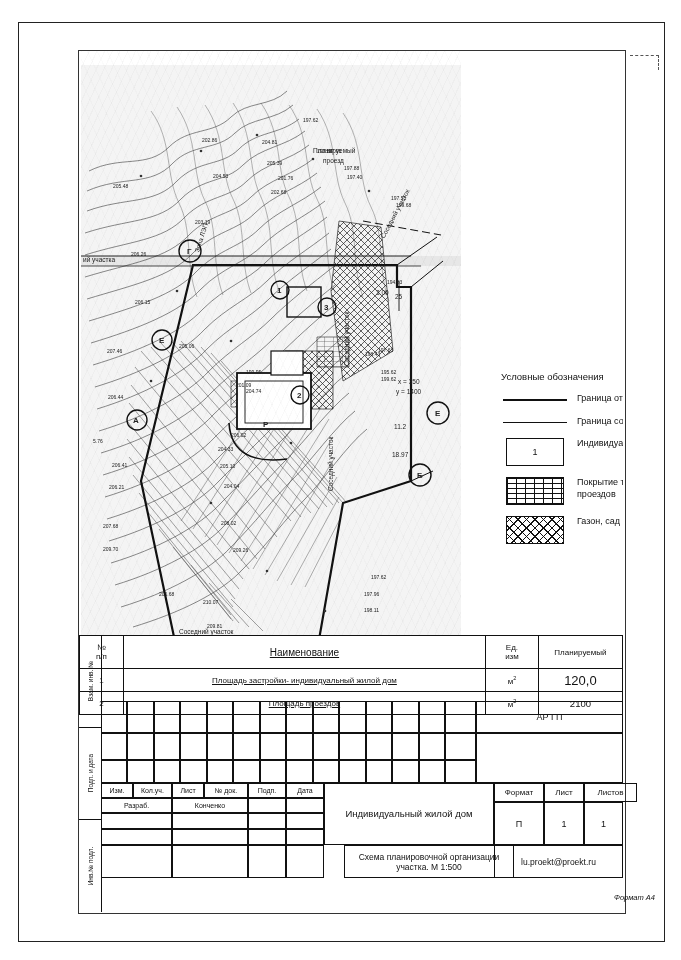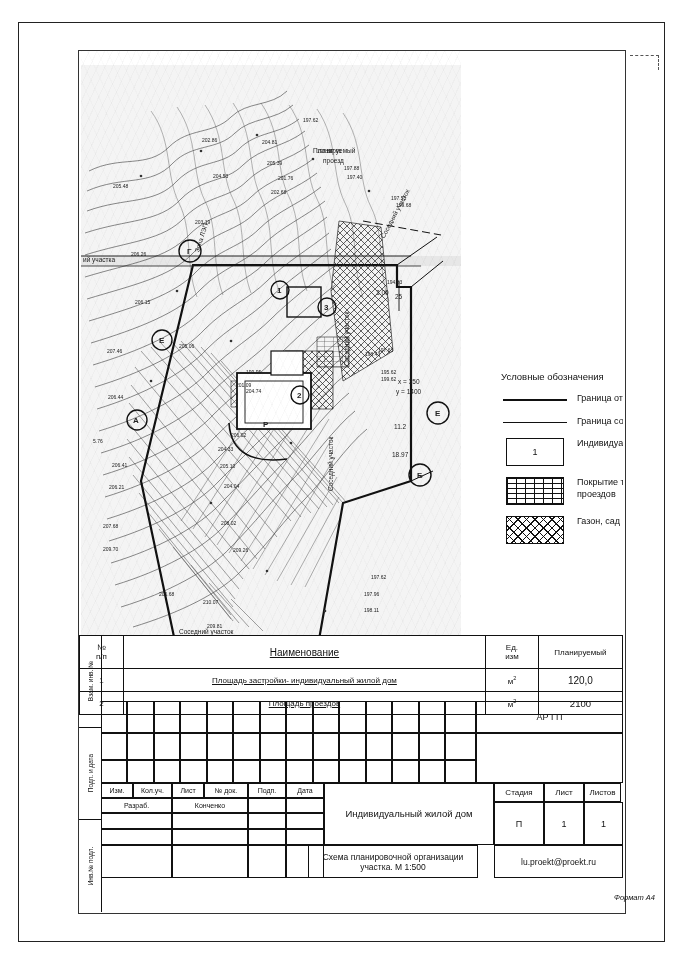--- a/index.html
+++ b/index.html
@@ -342,21 +342,21 @@
       <td class="c-unit">
         <div>Ед.</div>
             <div>изм</div>
       </td>
       <td class="c-note">Планируемый</td>
     </tr>
     <tr>
       <td>1</td>
       <td class="c-name">Площадь застройки- индивидуальный жилой дом</td>
       <td><span>м</span><span class="sup">2</span></td>
-      <td style="font-size:10px">120,0</td>
+      <td style="font-size:13px">120,0</td>
     </tr>
     <tr>
       <td>2</td>
       <td class="c-name">Площадь проездов</td>
       <td><span>м</span><span class="sup">2</span></td>
       <td style="font-size:9.5px">2100</td>
     </tr>
   </tbody>
     </table>
 
@@ -420,27 +420,27 @@
     <div class="bx" style="left:248px;top:829px;width:38px;height:16px"></div>
     <div class="bx" style="left:286px;top:829px;width:38px;height:16px"></div>
 
     <div class="bx" style="left:101px;top:845px;width:71px;height:33px"></div>
     <div class="bx" style="left:172px;top:845px;width:76px;height:33px"></div>
     <div class="bx" style="left:248px;top:845px;width:38px;height:33px"></div>
     <div class="bx" style="left:286px;top:845px;width:38px;height:33px"></div>
 
     <div class="bx" style="left:324px;top:783px;width:170px;height:62px;font-size:9.5px">Индивидуальный  жилой дом</div>
 
-    <div class="bx" style="left:308px;top:845px;width:170px;height:33px;flex-direction:column;font-size:8.5px">
+    <div class="bx" style="left:344px;top:845px;width:170px;height:33px;flex-direction:column;font-size:8.5px">
       <div style="padding:0 4px">Схема планировочной организации участка. М 1:500</div>
     </div>
 
-    <div class="bx" style="left:494px;top:783px;width:50px;height:19px;font-size:8px">Стадия</div>
+    <div class="bx" style="left:494px;top:783px;width:50px;height:19px;font-size:8px">Формат</div>
     <div class="bx" style="left:544px;top:783px;width:40px;height:19px;font-size:8px">Лист</div>
-    <div class="bx" style="left:584px;top:783px;width:37px;height:19px;font-size:8px">Листов</div>
+    <div class="bx" style="left:584px;top:783px;width:53px;height:19px;font-size:8px">Листов</div>
 
     <div class="bx" style="left:494px;top:802px;width:50px;height:43px;font-size:9px">П</div>
     <div class="bx" style="left:544px;top:802px;width:40px;height:43px;font-size:9px">1</div>
     <div class="bx" style="left:584px;top:802px;width:39px;height:43px;font-size:9px">1</div>
 
     <div class="bx" style="left:494px;top:845px;width:129px;height:33px;font-size:8.5px">lu.proekt@proekt.ru</div>
   </div>
 
   <div class="fmt">Формат А4</div>
 </div>

